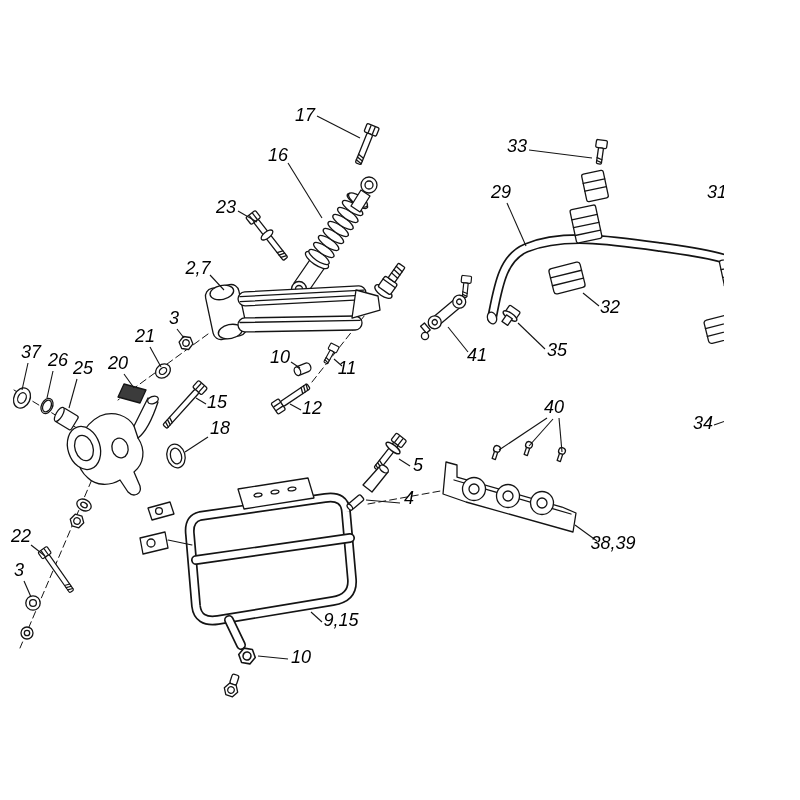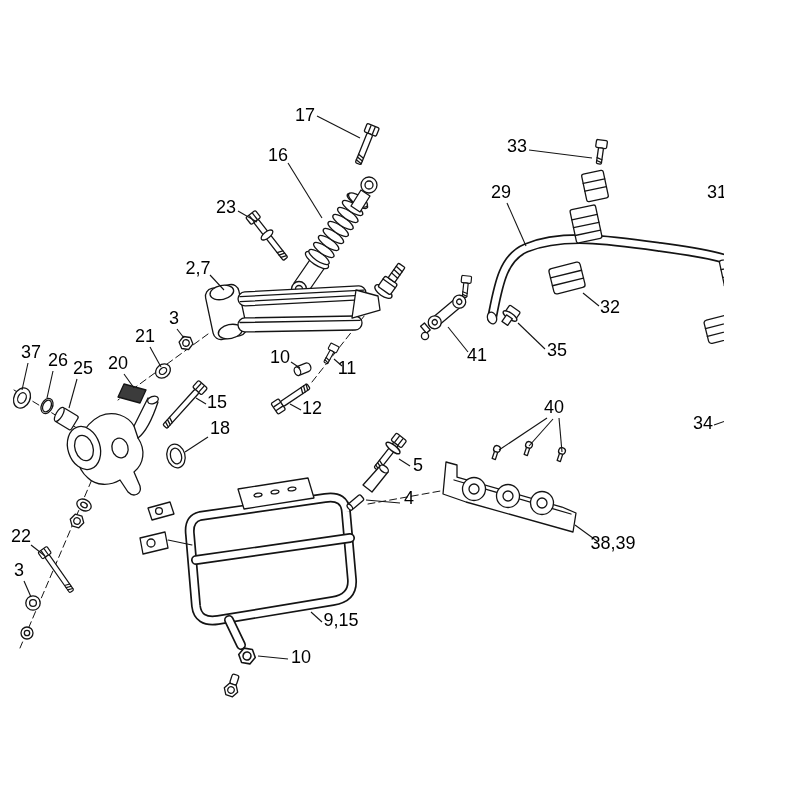--- a/index.html
+++ b/index.html
@@ -1,18 +1,18 @@
 <!DOCTYPE html>
 <html><head>
 <meta charset="utf-8">
 <title></title>
 <style>
   html,body{margin:0;padding:0;background:#ffffff;}
   .stage{position:relative;width:724px;height:800px;background:#ffffff;overflow:hidden;
-         font-family:"Liberation Sans",sans-serif;}
+         font-family:"Liberation Sans",sans-serif;font-style:italic;}
   svg{position:absolute;left:0;top:0;}
   .art{fill:#ffffff;stroke:#141414;stroke-width:1.3;stroke-linejoin:round;stroke-linecap:round;}
   .dash line{stroke:#141414;stroke-width:1;fill:none;stroke-dasharray:7 4;}
   .tube-o{fill:none;stroke:#141414;stroke-width:10;}
   .tube-i{fill:none;stroke:#ffffff;stroke-width:6.6;}
   .thin{fill:none;stroke:#141414;stroke-width:1.1;}
   .darkpart{fill:#3b3b3b;}
   .leader{stroke:#141414;stroke-width:1.1;fill:none;}
   .part-label{fill:#000000;stroke:none;font-family:"Liberation Sans",sans-serif;
               font-size:18px;text-anchor:middle;}

